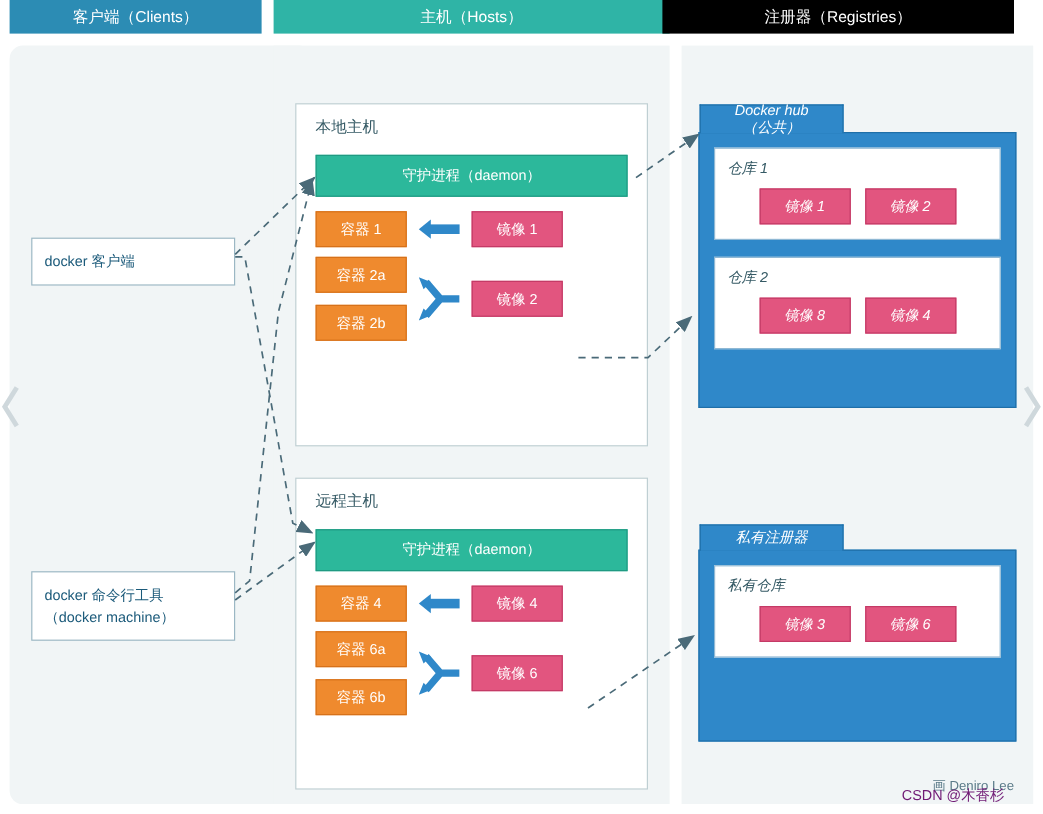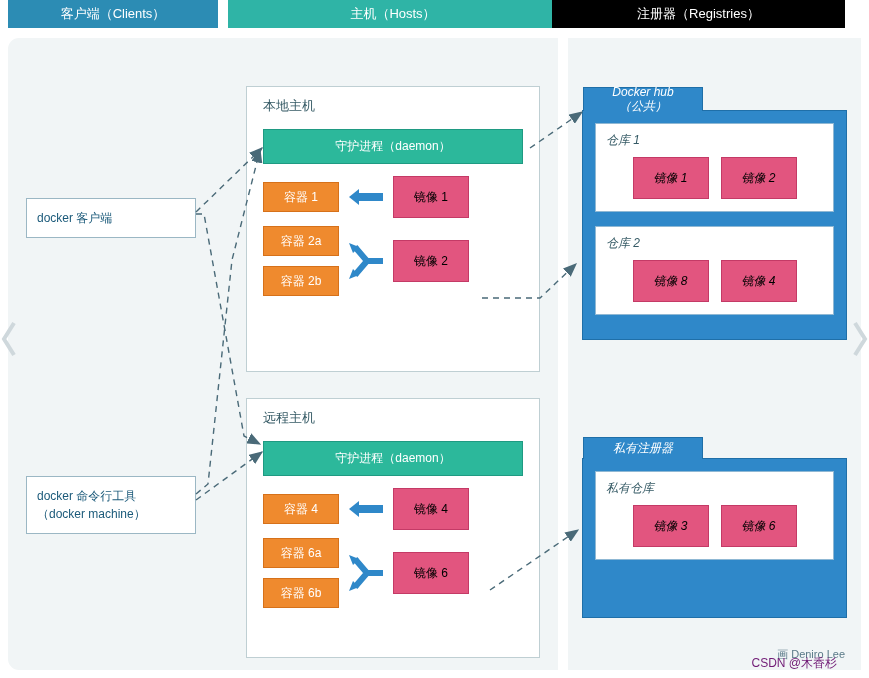--- a/index.html
+++ b/index.html
@@ -18,21 +18,21 @@
   .c2 { top:438px; }
 
   .host-box { position:absolute; left:18px; right:18px; border:1px solid #bfcfd3; background:#fff; padding:36px 12px 14px 12px; }
   .host-title { position:absolute; top:10px; left:16px; font-size:13px; color:#355a65; }
   .hb1 { top:48px; height:286px; }
   .hb2 { top:360px; height:260px; }
 
   .daemon { background:#2cb89b; color:#fff; font-size:12px; text-align:center; padding:8px 0; margin:6px 4px 12px 4px; border:1px solid #1f9a82; }
   .row { display:flex; align-items:center; gap:10px; margin:8px 4px; }
   .container { background:#ef8a2e; color:#fff; font-size:12px; width:76px; height:30px; display:flex; align-items:center; justify-content:center; border:1px solid #d6711a; }
-  .image { background:#e2557f; color:#000000; font-size:12px; width:76px; height:42px; display:flex; align-items:center; justify-content:center; border:1px solid #c43a66; }
+  .image { background:#e2557f; color:#ffffff; font-size:12px; width:76px; height:30px; display:flex; align-items:center; justify-content:center; border:1px solid #c43a66; }
 
   .arrow-left { width:34px; height:14px; position:relative; }
   .arrow-left .bar { position:absolute; left:8px; right:0; top:3px; height:8px; background:#2f88c9; }
   .arrow-left .tip { position:absolute; left:0; top:-1px; width:0; height:0; border-top:8px solid transparent; border-bottom:8px solid transparent; border-right:10px solid #2f88c9; }
 
   .split { width:34px; height:40px; position:relative; }
   .split svg { width:100%; height:100%; }
 
   .pair-col { display:flex; flex-direction:column; gap:10px; }
 

